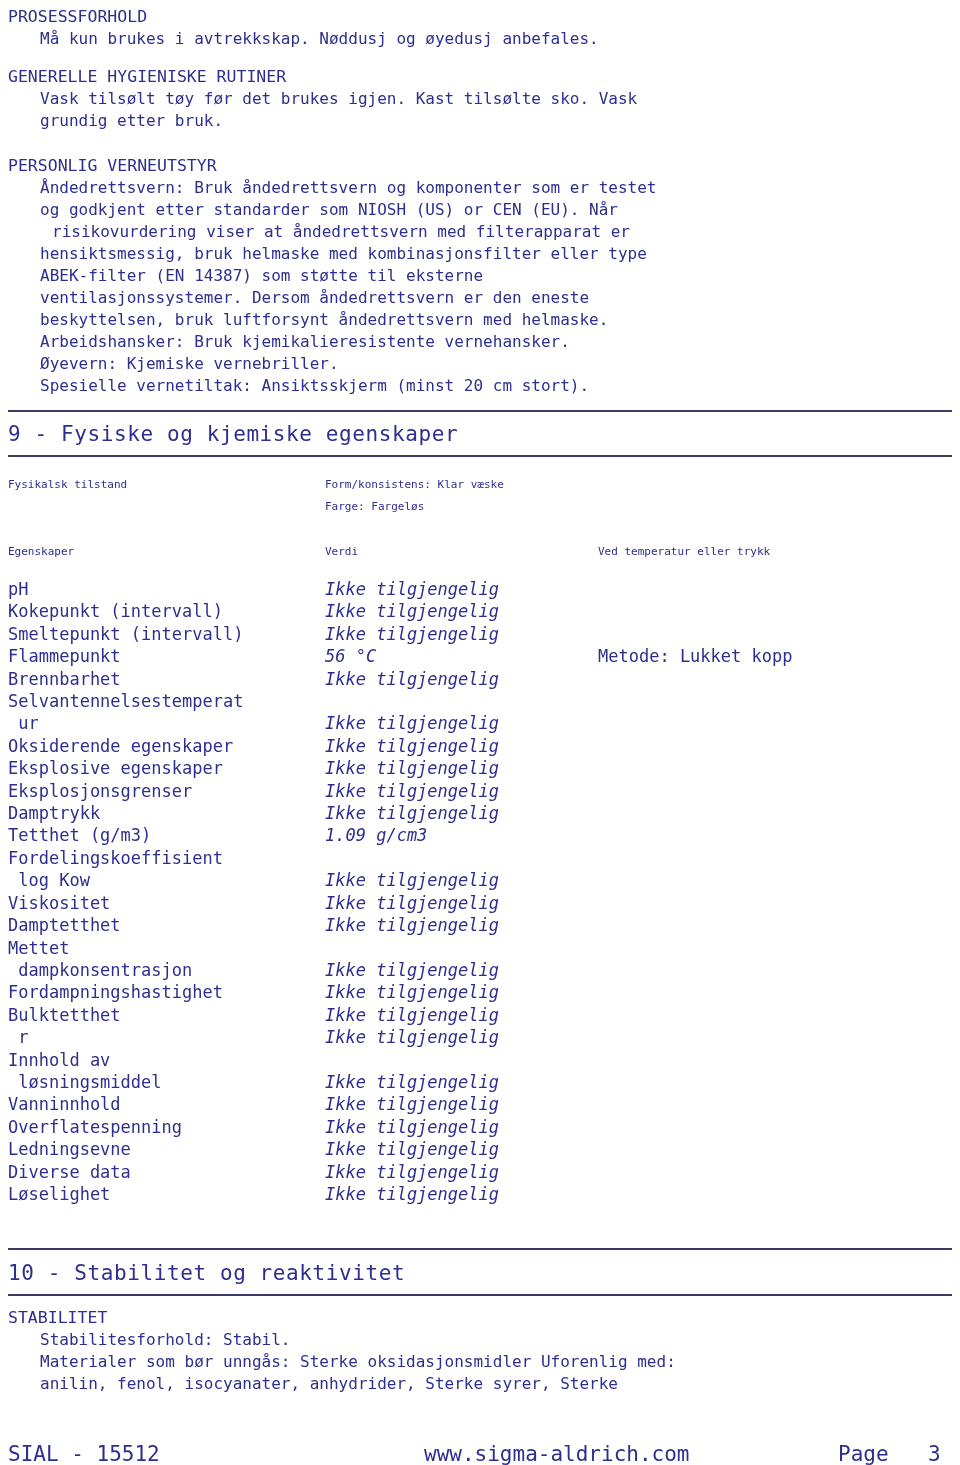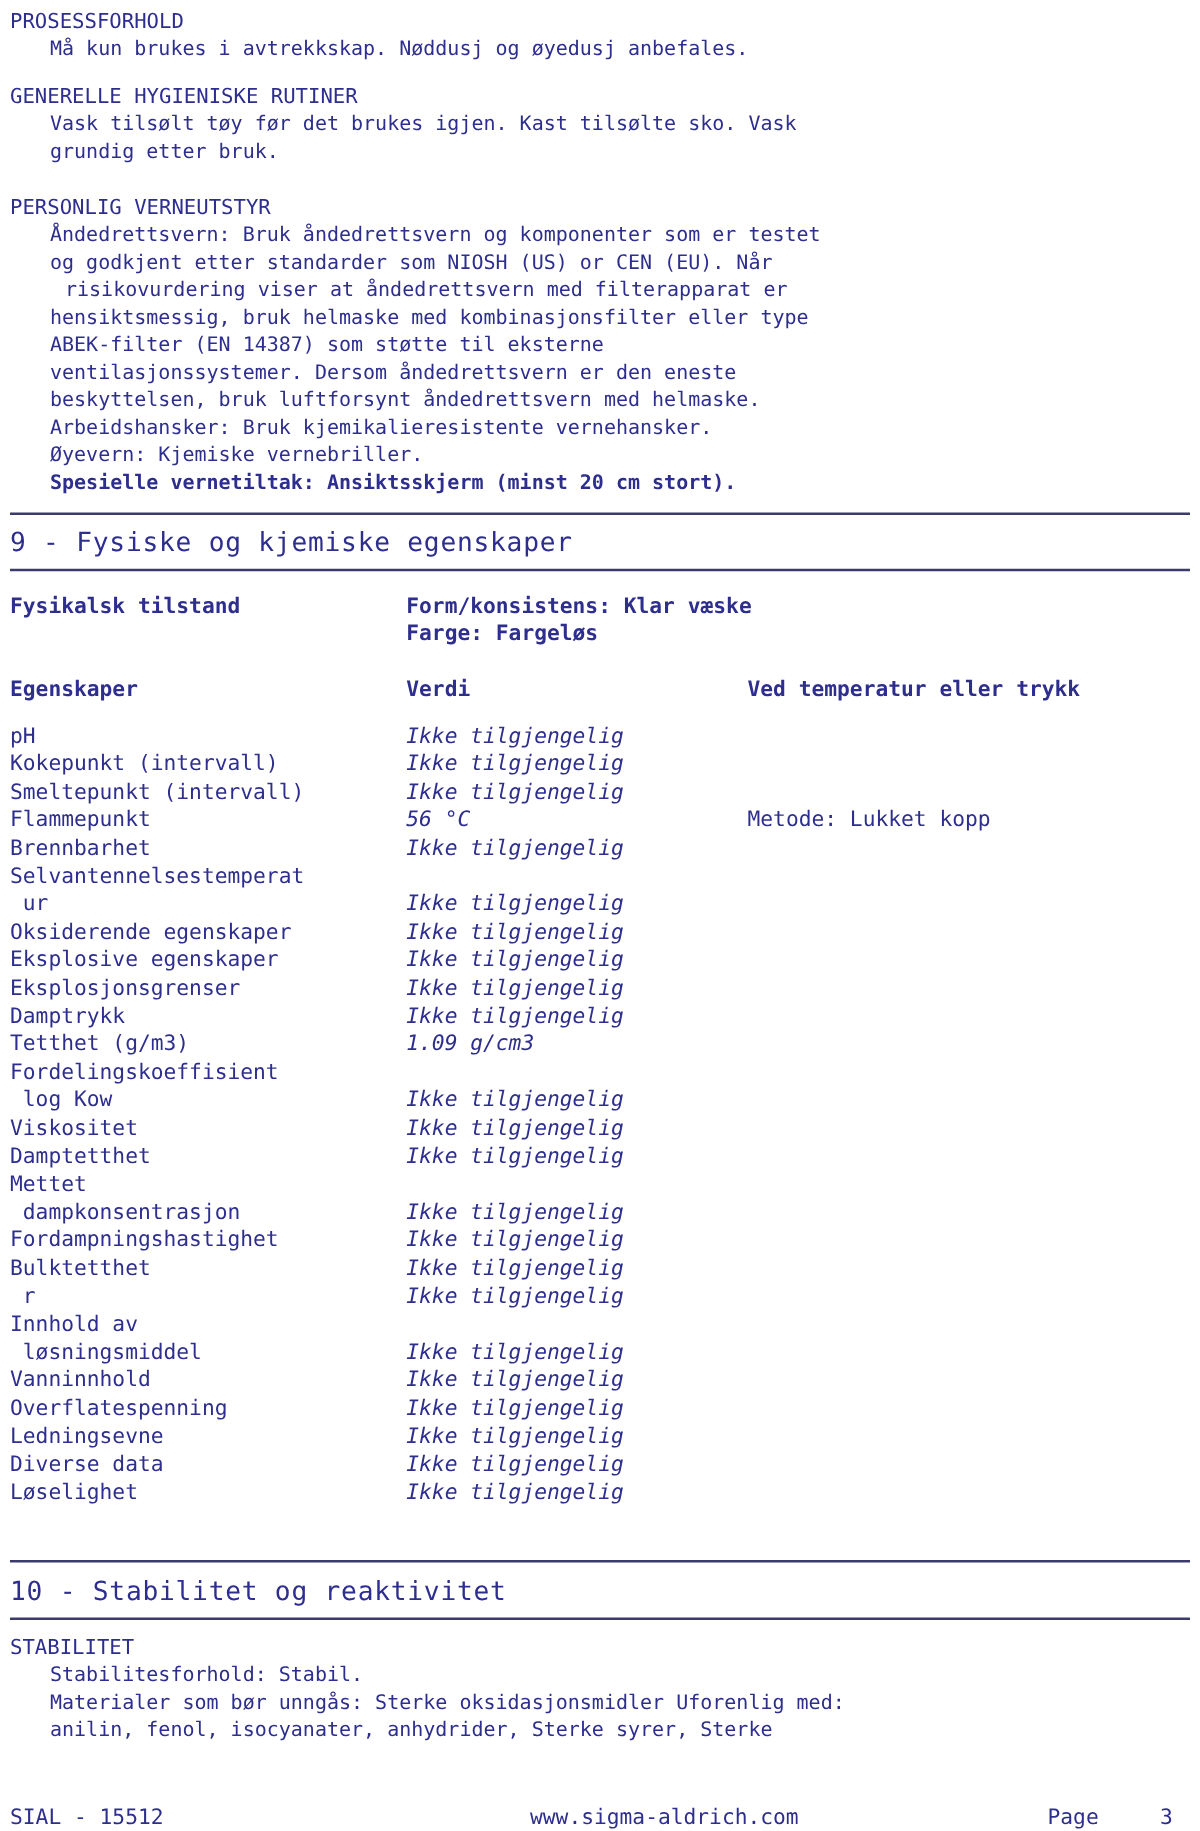--- a/index.html
+++ b/index.html
@@ -18,26 +18,25 @@
   .page {
     position: relative;
     width: 800px;
     height: 1465px;
     padding: 4px;
   }
 
   
   .blk {
     position: absolute;
-    font-size: 17px;
+    font-size: 11px;
     line-height: 22.4px;
     letter-spacing: 0px;
     white-space: pre;
     color: #2e2e8f;
-    font-weight: bold;
   }
   .hdr {
     position: absolute;
     font-size: 16.5px;
     line-height: 22px;
     white-space: pre;
     color: #2e2e8f;
   }
   .body-para {
     position: absolute;
@@ -94,21 +93,21 @@
 
   
   .th-1 { position: absolute; left: 8px;   top: 541px; }
   .th-2 { position: absolute; left: 325px; top: 541px; }
   .th-3 { position: absolute; left: 598px; top: 541px; }
 
   
   .footer {
     position: absolute;
     top: 1443px;
-    font-size: 17px;
+    font-size: 21px;
     line-height: 22px;
     white-space: pre;
     color: #2e2e8f;
   }
   .footer-left   { left: 8px; }
   .footer-center { left: 424px; }
   .footer-page   { left: 838px; text-align: center; }
   .footer-num    { left: 928px; }
 </style>
 </head>
@@ -126,21 +125,21 @@
   <div class="hdr" style="left:8px; top:155px;">PERSONLIG VERNEUTSTYR</div>
   <div class="body-para" style="left:40px; top:177px;">Åndedrettsvern: Bruk åndedrettsvern og komponenter som er testet</div>
   <div class="body-para" style="left:40px; top:199px;">og godkjent etter standarder som NIOSH (US) or CEN (EU). Når</div>
   <div class="body-para" style="left:40px; top:221px;margin-left:12px;">risikovurdering viser at åndedrettsvern med filterapparat er</div>
   <div class="body-para" style="left:40px; top:243px;">hensiktsmessig, bruk helmaske med kombinasjonsfilter eller type</div>
   <div class="body-para" style="left:40px; top:265px;">ABEK-filter (EN 14387) som støtte til eksterne</div>
   <div class="body-para" style="left:40px; top:287px;">ventilasjonssystemer. Dersom åndedrettsvern er den eneste</div>
   <div class="body-para" style="left:40px; top:309px;">beskyttelsen, bruk luftforsynt åndedrettsvern med helmaske.</div>
   <div class="body-para" style="left:40px; top:331px;">Arbeidshansker: Bruk kjemikalieresistente vernehansker.</div>
   <div class="body-para" style="left:40px; top:353px;">Øyevern: Kjemiske vernebriller.</div>
-  <div class="body-para" style="left:40px; top:375px;font-weight:bold;">Spesielle vernetiltak: Ansiktsskjerm (minst 20 cm stort).</div>
+  <div class="body-para" style="left:40px; top:375px;">Spesielle vernetiltak: Ansiktsskjerm (minst 20 cm stort).</div>
 
   <div class="rule" style="top:410px;"></div>
 
   <div class="section-title" style="left:8px; top:422px;">9 - Fysiske og kjemiske egenskaper</div>
 
   <div class="rule" style="top:455px;"></div>
 
   <div class="blk state-label">Fysikalsk tilstand</div>
   <div class="blk state-v1">Form/konsistens: Klar væske</div>
   <div class="blk state-v2">Farge: Fargeløs</div>

